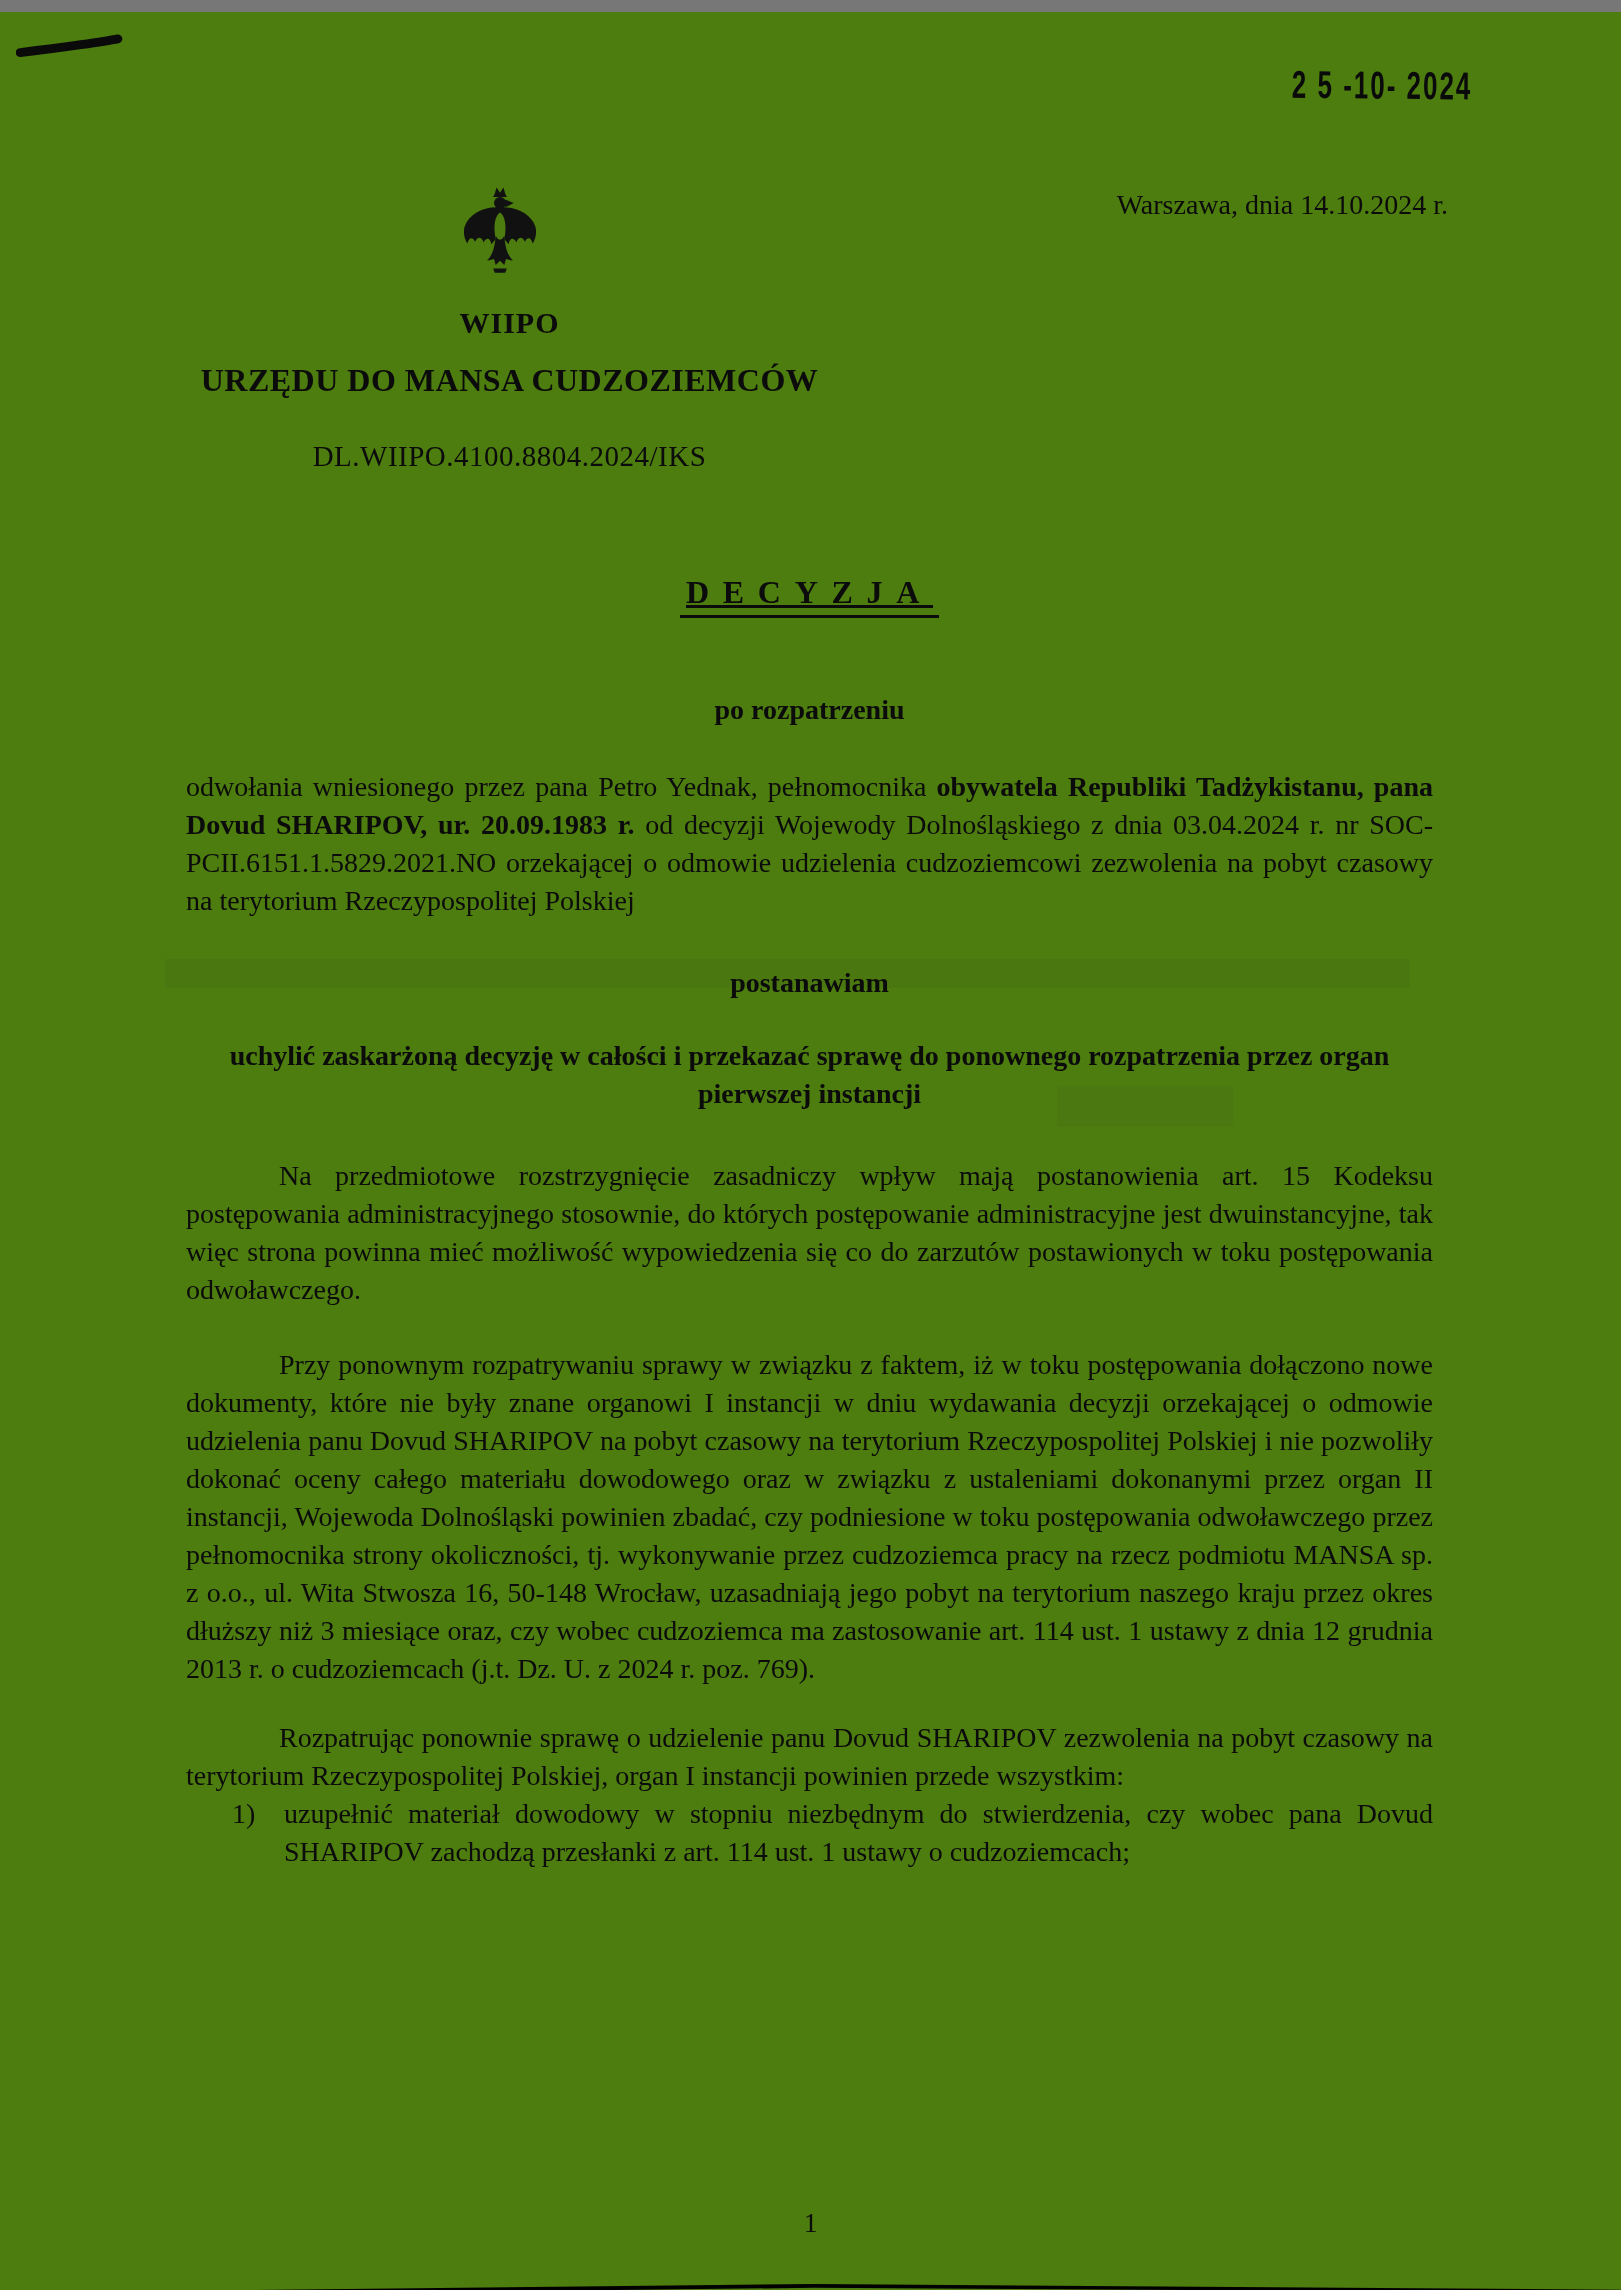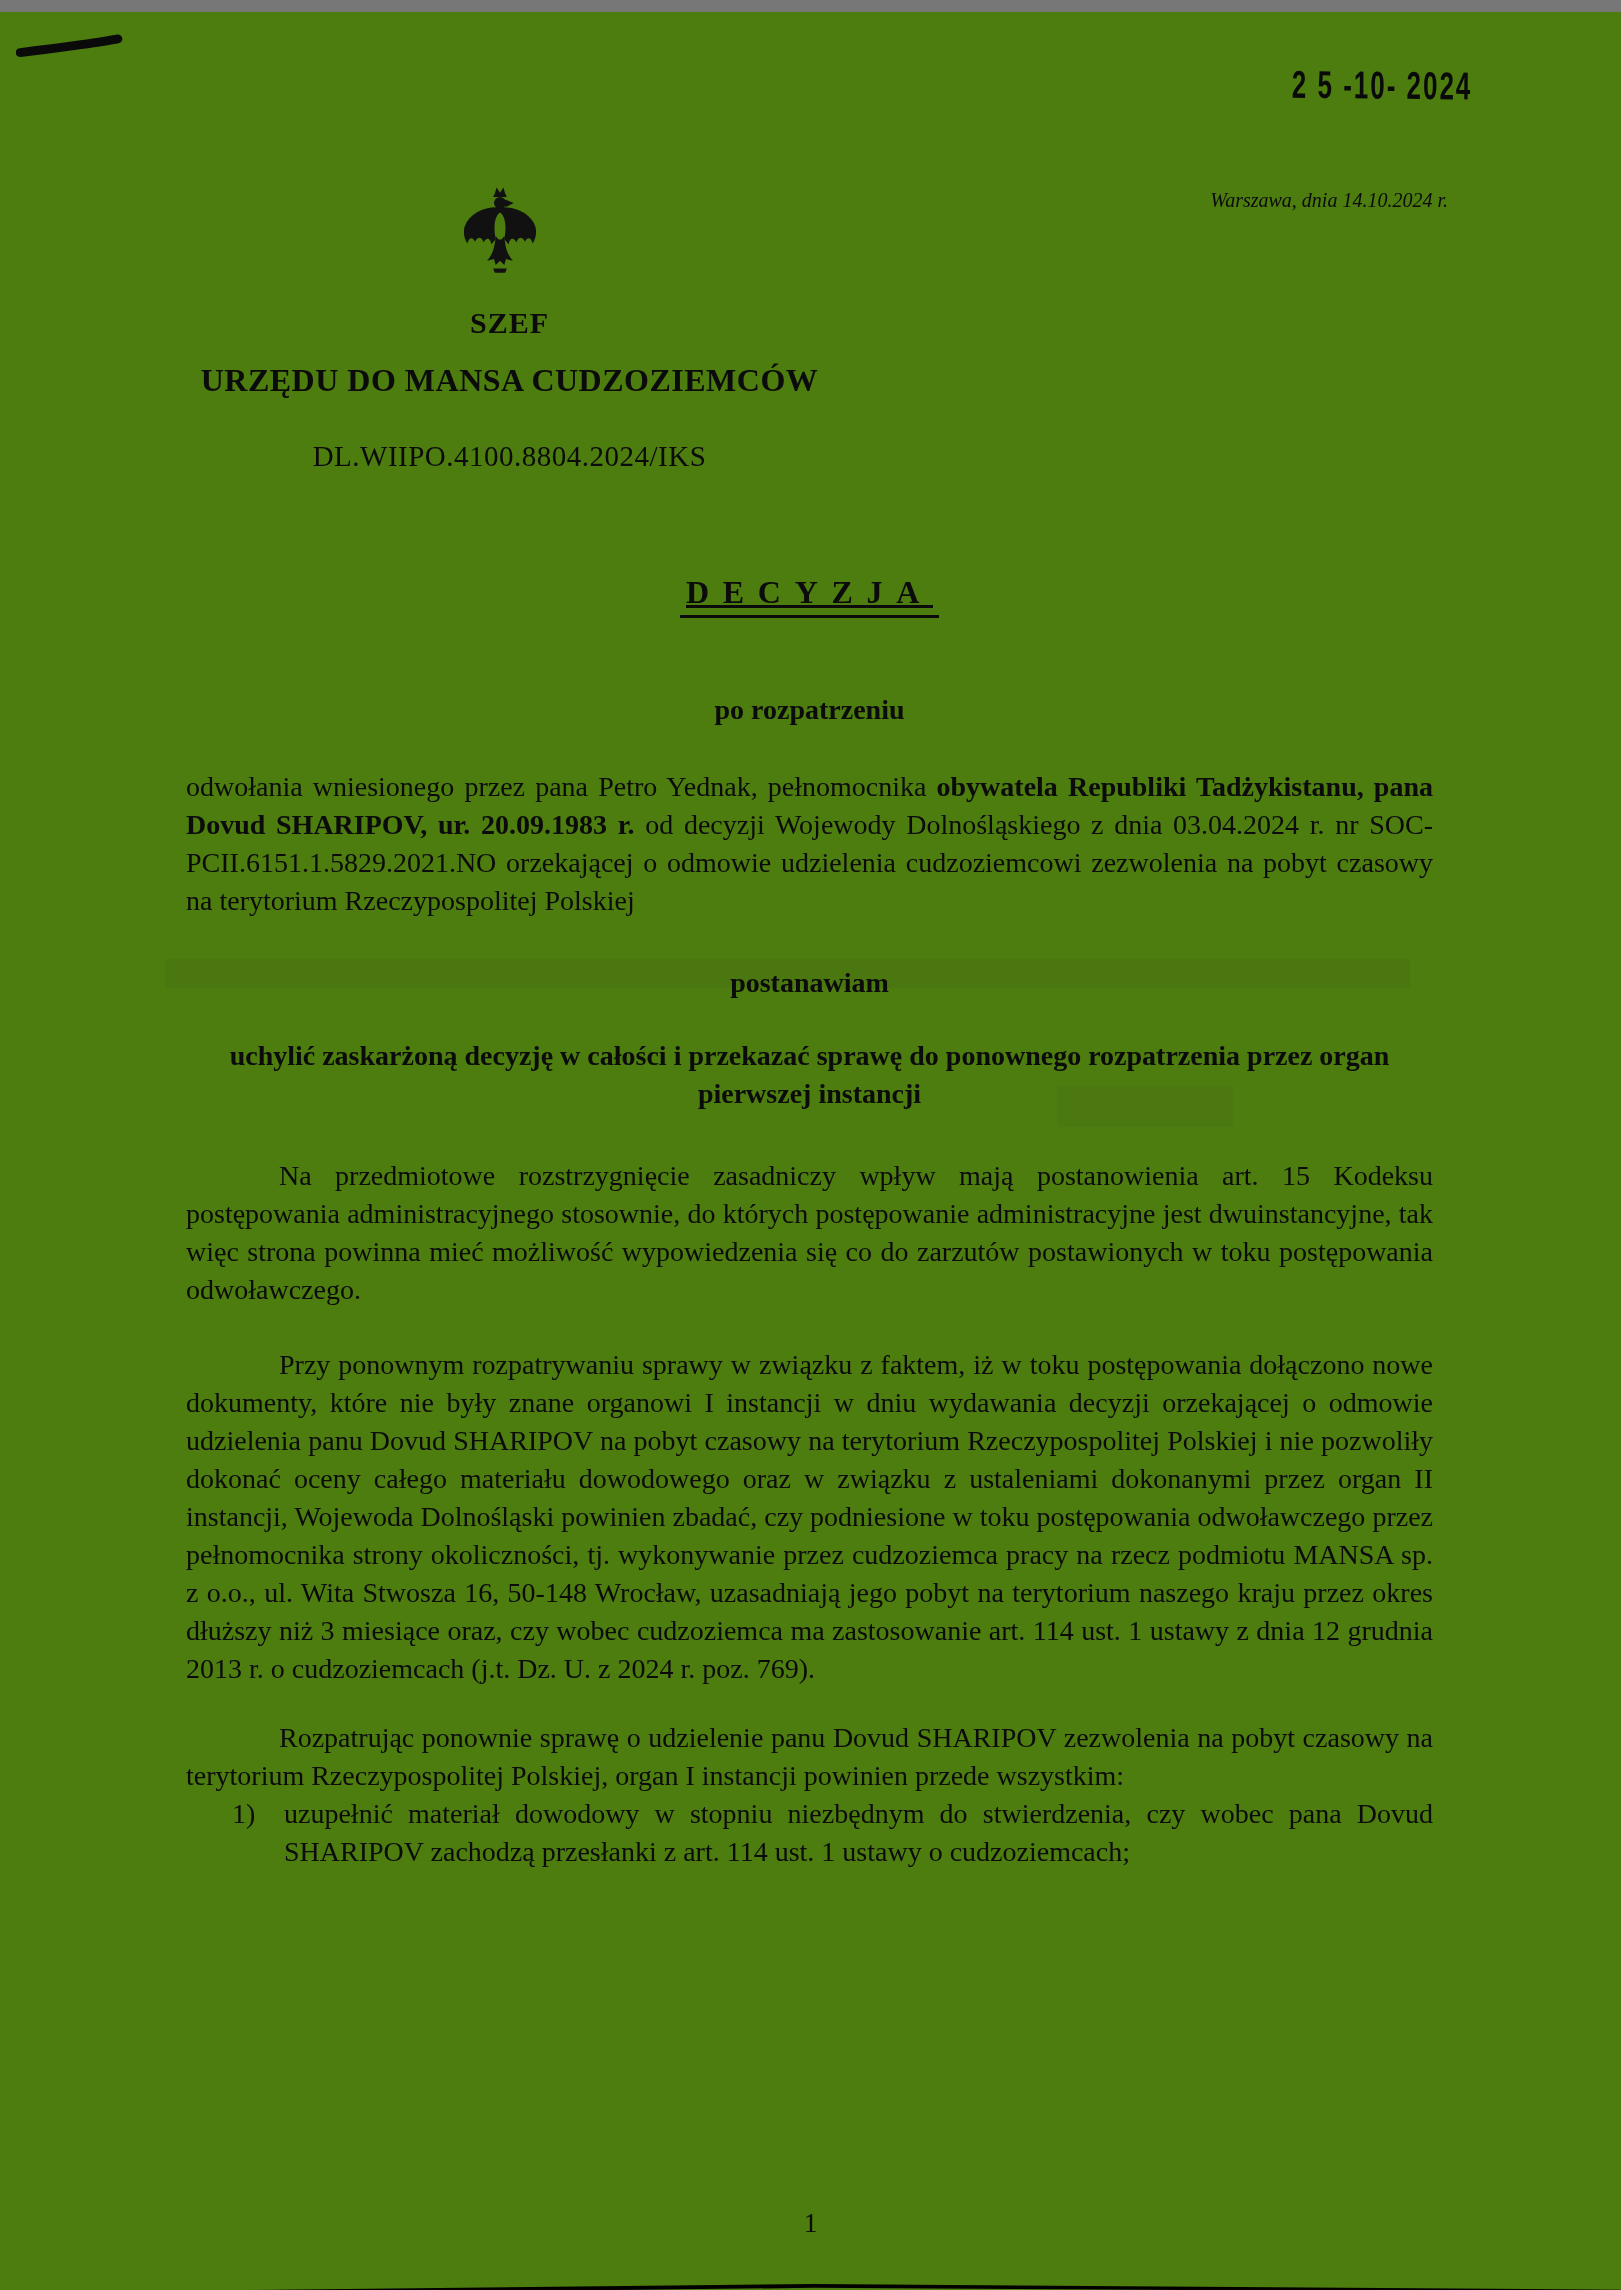--- a/index.html
+++ b/index.html
@@ -27,21 +27,21 @@
     font-family: "Liberation Sans", "DejaVu Sans", sans-serif;
     font-weight: bold; font-size: 37px; letter-spacing: 2.9px;
     color: #0a0a0a; white-space: nowrap;
     transform: scaleX(0.70) scaleY(1.05) rotate(0.4deg);
     transform-origin: left top;
   }
 
   
   .place-date {
     position: absolute; right: 173px; top: 177px;
-    font-size: 20px; white-space: nowrap; font-style: italic;
+    font-size: 28px; white-space: nowrap;
   }
 
   
   .emblem { position: absolute; left: 457px; top: 173px; width: 86px; height: 98px; }
   .issuer-box { position: absolute; left: 147px; top: 294px; width: 725px; text-align: center; }
   .issuer-line1 { font-weight: bold; font-size: 30px; letter-spacing: 1px; margin: 0 0 21.6px 0; }
   .issuer-line2 { font-weight: bold; font-size: 32px; letter-spacing: 0.5px; margin: 0 0 41px 0; white-space: nowrap; }
   .case-number  { font-size: 29px; margin: 0; letter-spacing: 0.5px; }
 
   
@@ -94,21 +94,21 @@
       <path d="M44,9 L46,2 L50,8 L54,2 L56,9 L58,13 L42,13 Z"></path>
       <circle cx="50" cy="20" r="7"></circle>
       <path d="M56,16 L66,20 L56,25 Z"></path>
       <path d="M46,25 C30,25 14,33 9,47 C7,53 8,61 12,67 C14,60 18,59 21,65 C24,58 29,59 31,66 C34,59 39,61 40,68 L45,62 C42,47 44,35 50,31 C56,35 58,47 55,62 L60,68 C61,61 66,59 69,66 C71,59 76,58 79,65 C82,59 86,60 88,67 C92,61 93,53 91,47 C86,33 70,25 54,25 Z"></path>
       <path d="M45,58 C44,71 42,79 35,87 L43,85 L45,92 L50,87 L55,92 L57,85 L65,87 C58,79 56,71 55,58 C52,64 48,64 45,58 Z"></path>
       <path d="M42,96 h16 l-2,5 h-12 Z"></path>
     </g>
   </svg>
 
   <div class="issuer-box">
-    <p class="issuer-line1">SZEF</p>
+    <p class="issuer-line1">WIIPO</p>
     <p class="issuer-line2">URZĘDU DO MANSA CUDZOZIEMCÓW</p>
     <p class="case-number">DL.WIIPO.4100.8804.2024/IKS</p>
   </div>
 
   <div class="decision-title">
     <span>DECYZJA</span>
   </div>
 
   <div class="scan-streak streak-1"></div>
   <div class="scan-streak streak-2"></div>

